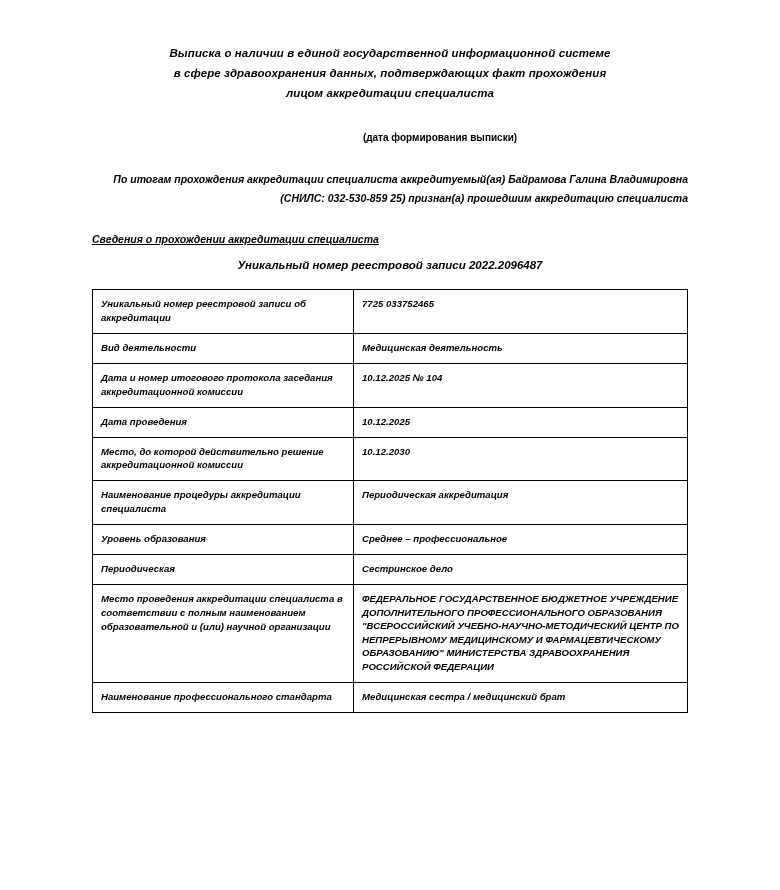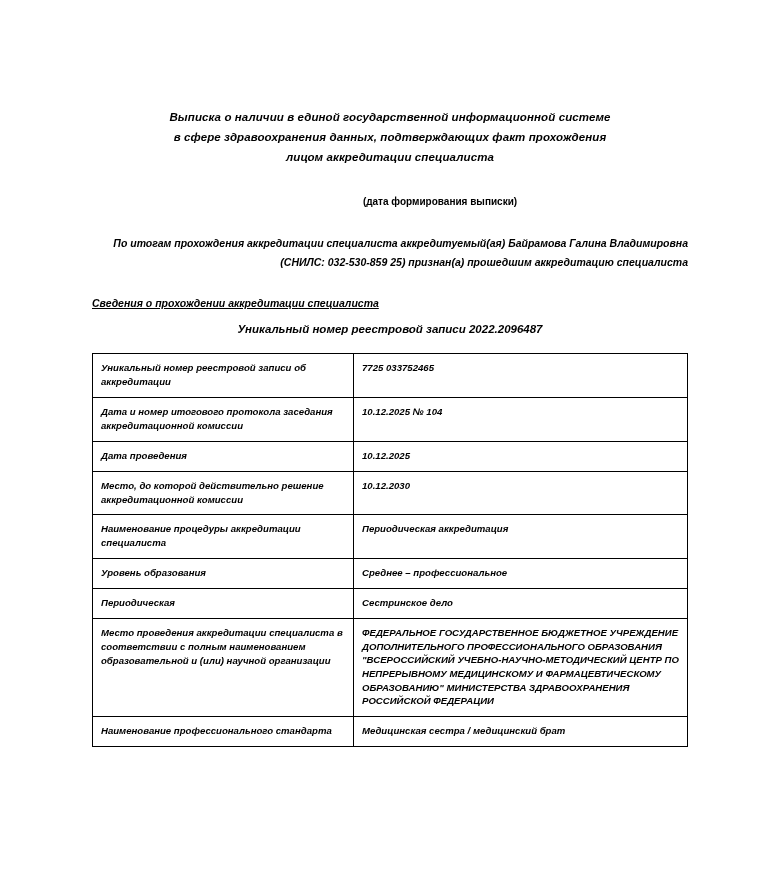--- a/index.html
+++ b/index.html
@@ -12,21 +12,21 @@
     height: 890px;
     font-family: "Liberation Sans", sans-serif;
     color: #000000;
     position: relative;
     overflow: hidden;
   }
   .page {
     width: 780px;
     height: 890px;
     box-sizing: border-box;
-    padding: 107px 92px 0 92px;
+    padding: 43px 92px 0 92px;
     position: relative;
   }
   .doc-title {
     font-size: 11.5px;
     font-weight: bold;
     font-style: italic;
     text-align: center;
     line-height: 1.75;
     margin: 0 auto;
     width: 450px;
@@ -115,20 +115,24 @@
 
   <div class="registry-number">Уникальный номер реестровой записи 2022.2096487</div>
 
   <table class="info-table">
     <tbody>
       <tr>
         <td class="label">Уникальный номер реестровой записи об аккредитации</td>
         <td class="value">7725 033752465</td>
       </tr>
       <tr>
+        <td class="label">Вид деятельности</td>
+        <td class="value">Медицинская деятельность</td>
+      </tr>
+      <tr>
         <td class="label">Дата и номер итогового протокола заседания аккредитационной комиссии</td>
         <td class="value">10.12.2025 № 104</td>
       </tr>
       <tr>
         <td class="label">Дата проведения</td>
         <td class="value">10.12.2025</td>
       </tr>
       <tr>
         <td class="label">Место, до которой действительно решение аккредитационной комиссии</td>
         <td class="value">10.12.2030</td>

